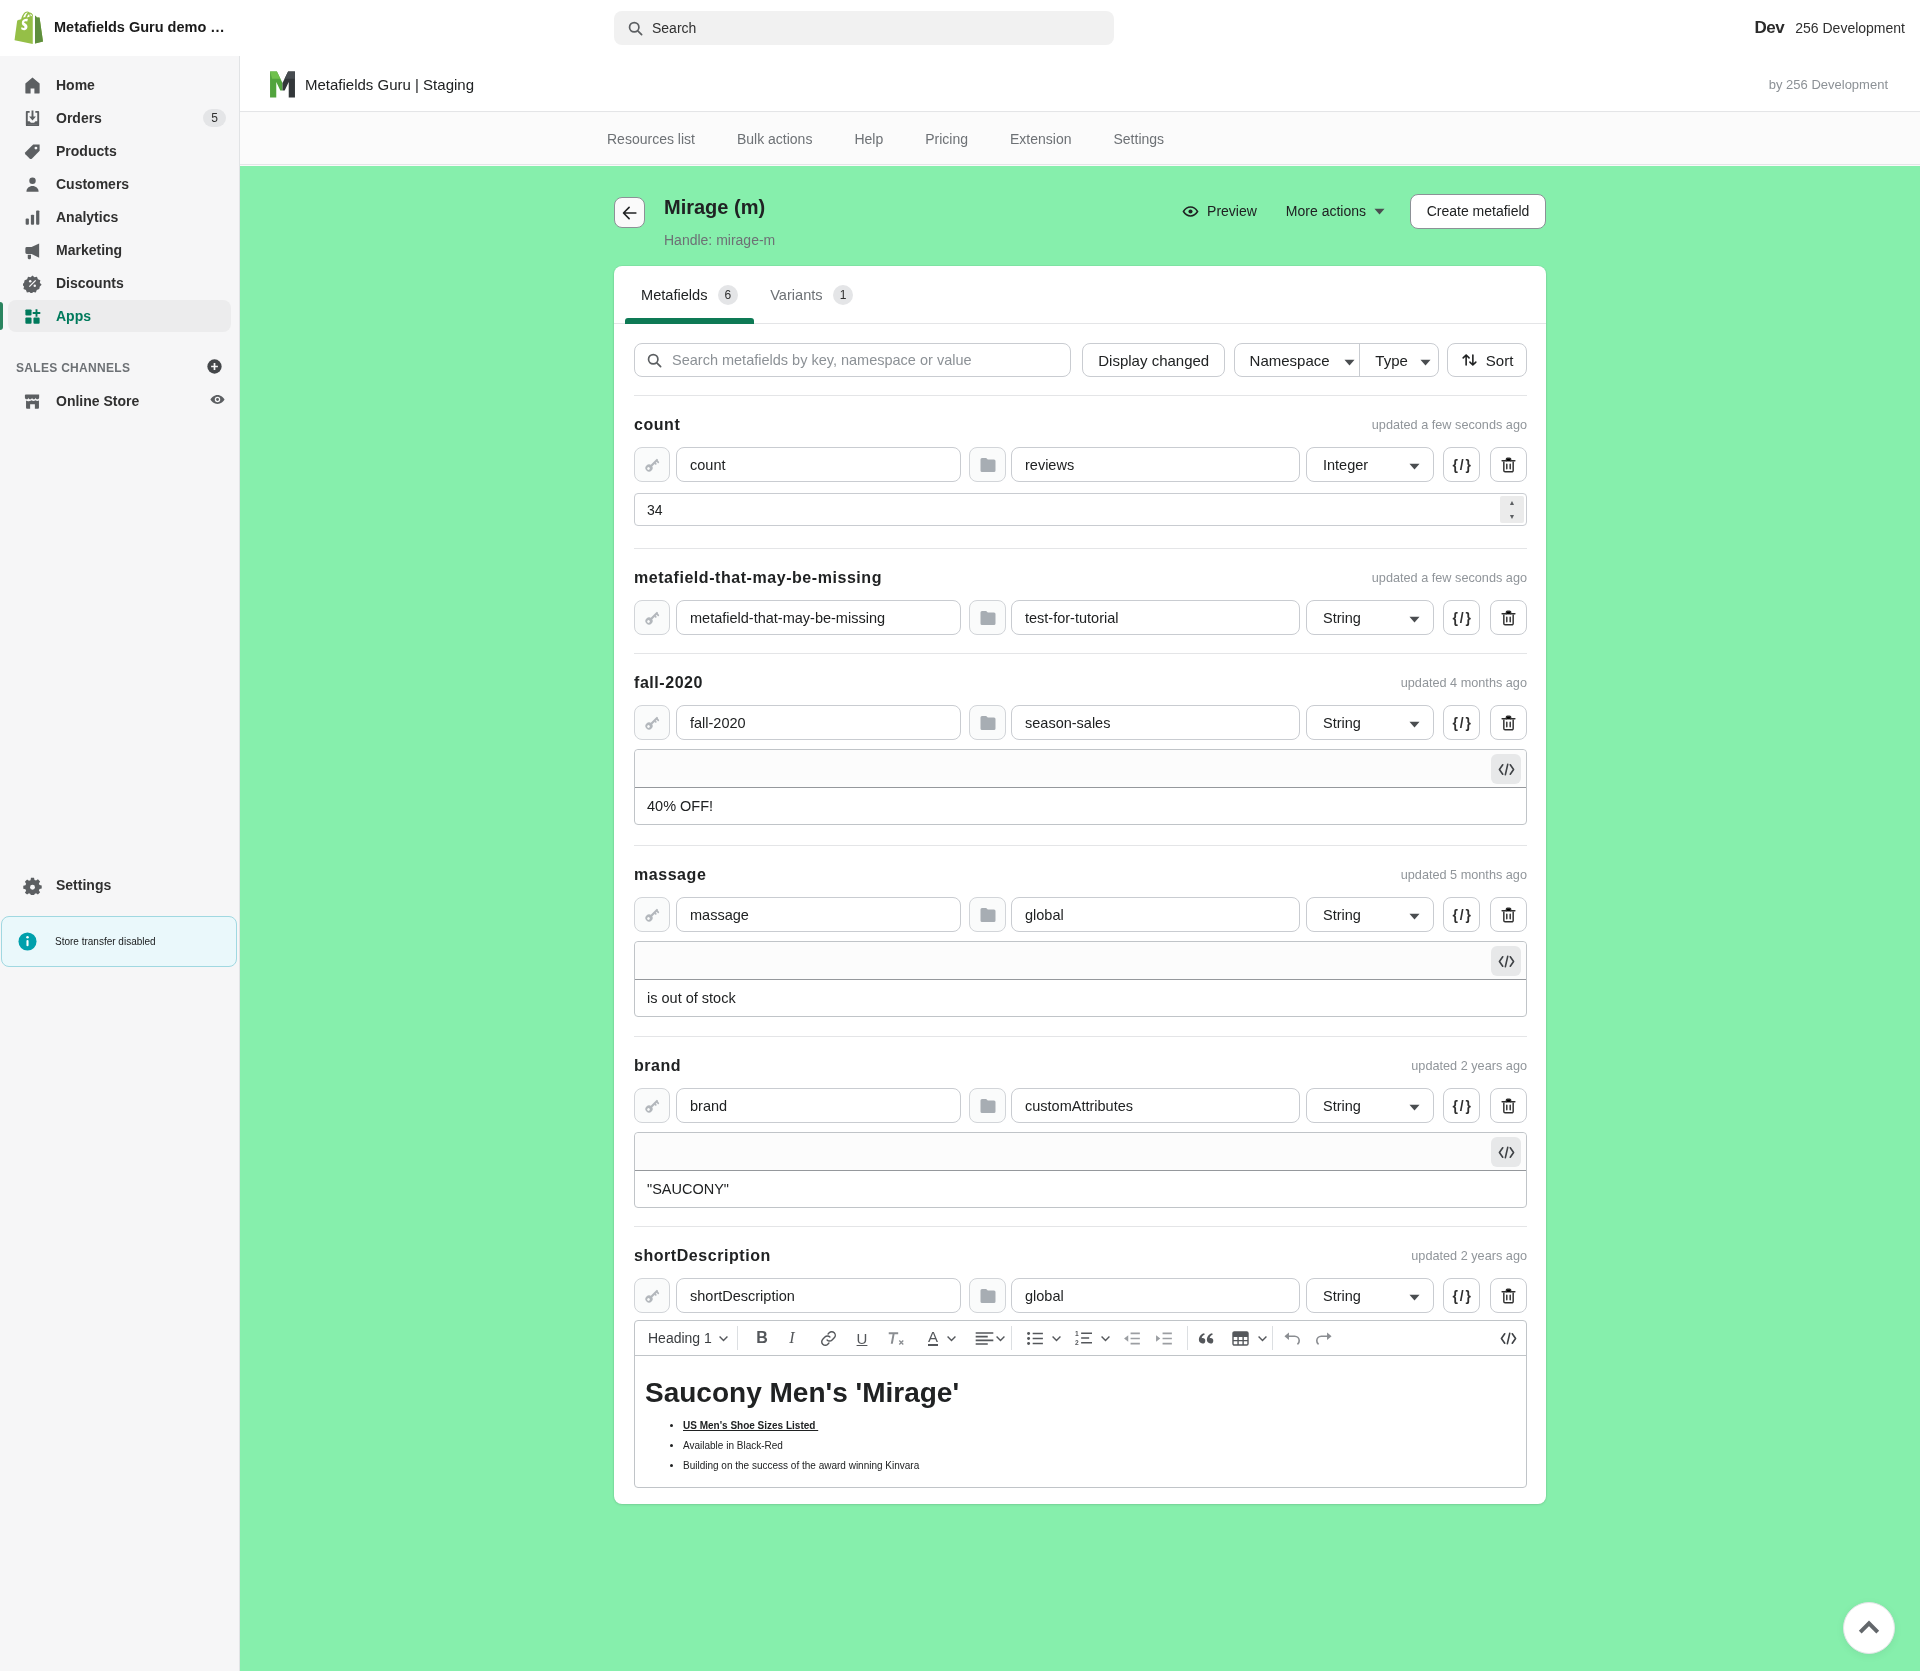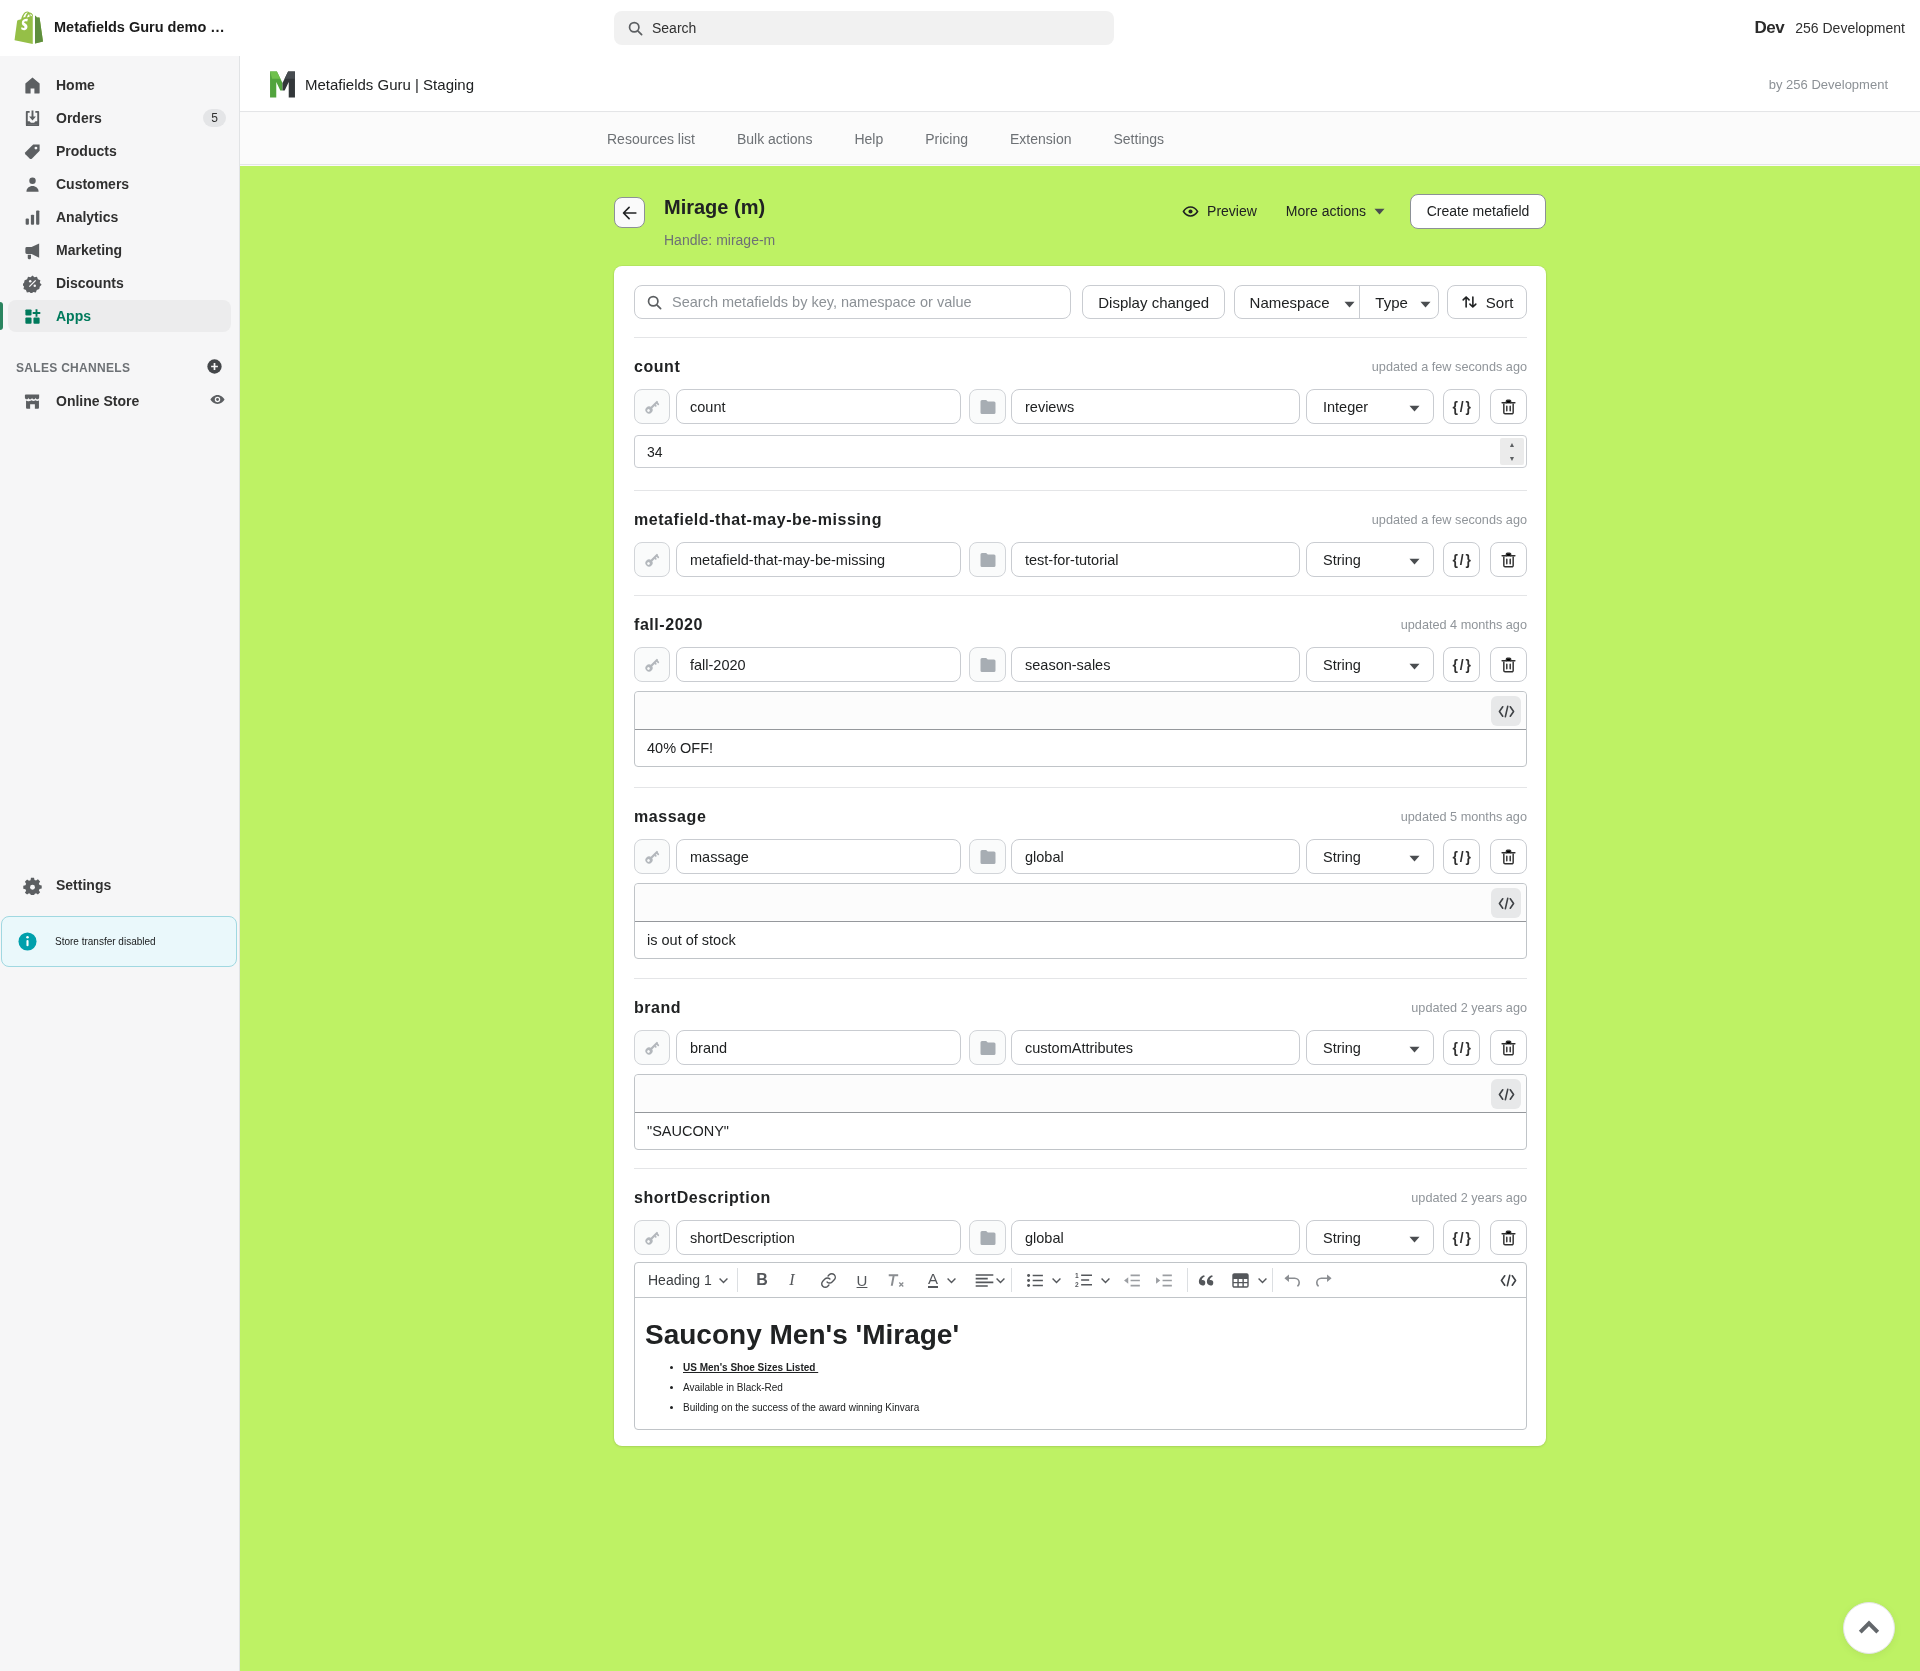--- a/index.html
+++ b/index.html
@@ -36,21 +36,21 @@
 
 .apphead { position:absolute; left:240px; top:56px; right:0; height:56px; background:#fff; border-bottom:1px solid #e4e5e7; }
 .apphead .mlogo { position:absolute; left:29px; top:15px; }
 .apphead .atitle { position:absolute; left:65px; top:20px; font-size:15px; color:#202223; }
 .apphead .by { position:absolute; right:32px; top:21px; font-size:13px; color:#8c9196; }
 .appnav { position:absolute; left:240px; top:113px; right:0; height:52px; background:#fbfbfb; border-bottom:1px solid #e4e5e7; }
 .appnav .links { position:absolute; left:367px; top:0; height:52px; display:flex; align-items:center; gap:42px; }
 .appnav .links a { font-size:14px; color:#6d7175; text-decoration:none; }
 
 
-.main { position:absolute; left:240px; top:166px; right:0; bottom:0; background:#bef264; }
+.main { position:absolute; left:240px; top:166px; right:0; bottom:0; background:#86efac; }
 .page { position:absolute; left:374px; top:0; width:932px; }
 .backbtn { position:absolute; left:0; top:31px; width:31px; height:31px; border:1px solid #8c9196; border-radius:8px; background:#fafafa; display:flex; align-items:center; justify-content:center; }
 .ptitle { position:absolute; left:50px; top:30px; font-size:20px; font-weight:bold; color:#202223; }
 .phandle { position:absolute; left:50px; top:66px; font-size:14px; color:#6d7175; }
 .pactions { position:absolute; right:0; top:27px; height:36px; display:flex; align-items:center; }
 .pactions .lk { display:flex; align-items:center; font-size:14px; color:#202223; }
 .createbtn { width:136px; height:35px; border:1px solid #8c9196; border-radius:8px; background:#fff; font-size:14px; color:#202223; display:flex; align-items:center; justify-content:center; }
 
 
 .card { position:absolute; left:0; top:100px; width:932px; background:#fff; border-radius:8px; box-shadow:0 0 0 1px rgba(0,0,0,.04), 0 1px 3px rgba(0,0,0,.09); }
@@ -295,20 +295,31 @@
         </span>
       <span class="lk" style="margin-left:29px;">More actions<span style="margin-left:8px; display:flex;">
             <svg width="11" height="7" viewBox="0 0 11 7" style="flex:none;">
               <path fill="#4a4d50" d="M0.5 0.8h10L5.5 6.6Z"></path>
             </svg>
           </span></span>
       <span class="createbtn" style="margin-left:25px;">Create metafield</span>
     </div>
 
     <div class="card">
+      <div class="tabs">
+        <div class="tab">
+            <span class="tl">Metafields</span>
+            <span class="tbadge">6</span>
+            <span class="underline"></span>
+          </div>
+        <div class="tab inactive">
+            <span class="tl">Variants</span>
+            <span class="tbadge">1</span>
+          </div>
+      </div>
       <div class="cardbody">
         <div class="toolbar">
           <div class="searchbox">
               <svg width="17" height="17" viewBox="0 0 20 20" style="flex:none;">
                 <circle cx="8.5" cy="8.5" r="5.5" fill="none" stroke="#5c5f62" stroke-width="2"></circle>
                 <path stroke="#5c5f62" stroke-width="2" stroke-linecap="round" d="m13 13 4.2 4.2"></path>
               </svg>
               <span class="ph">Search metafields by key, namespace or value</span>
             </div>
           <div class="tbtn disp">Display changed</div>

